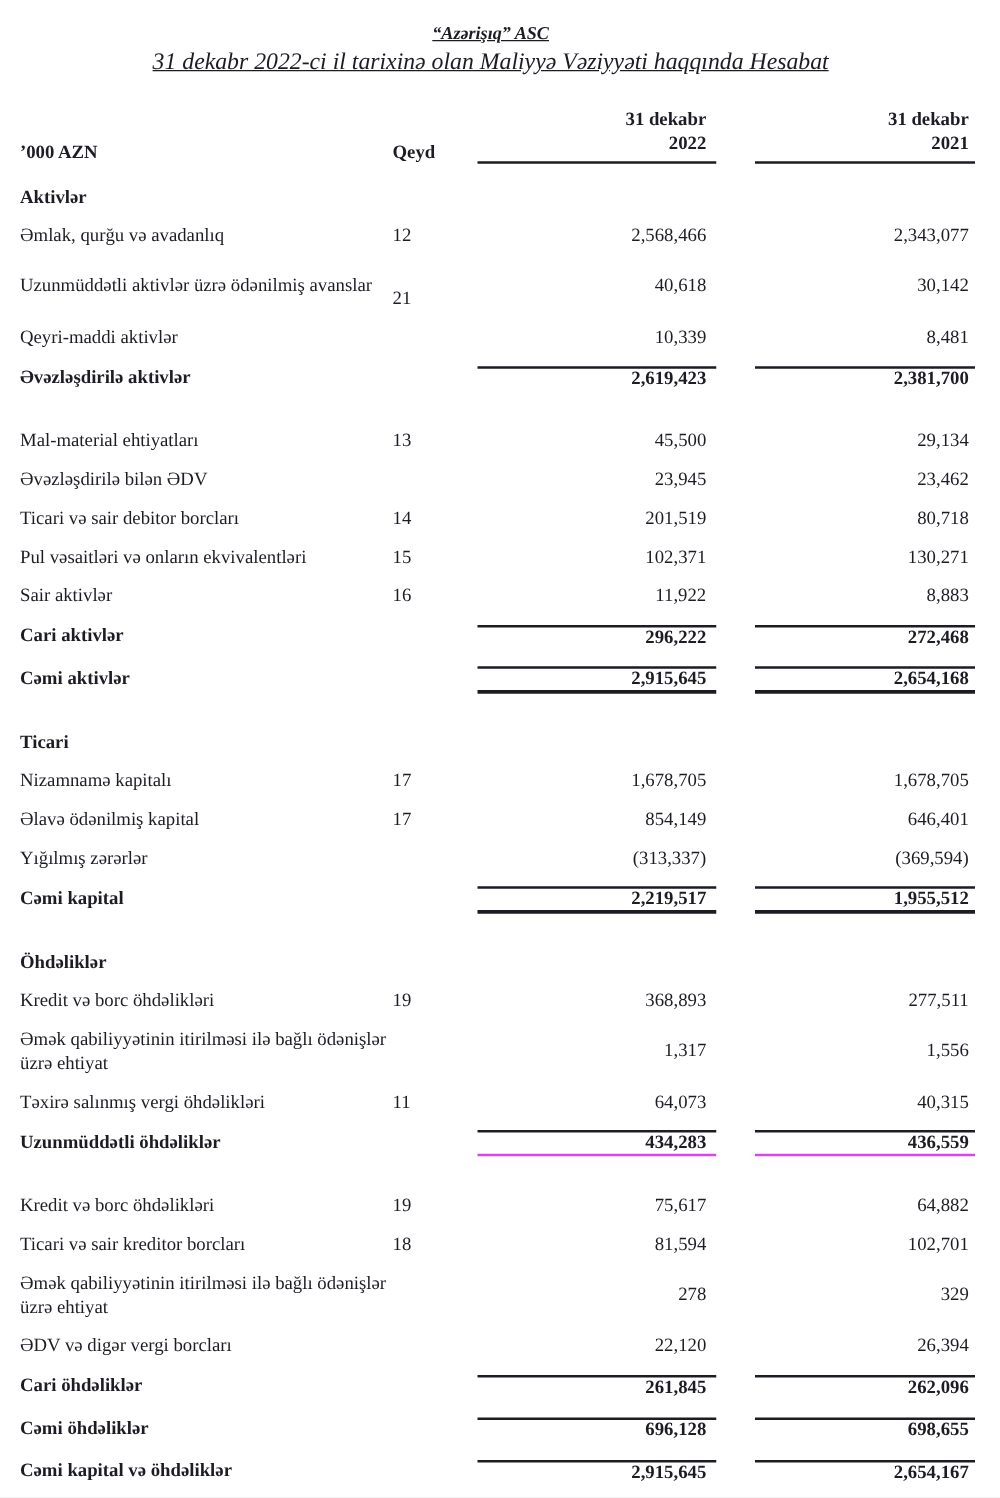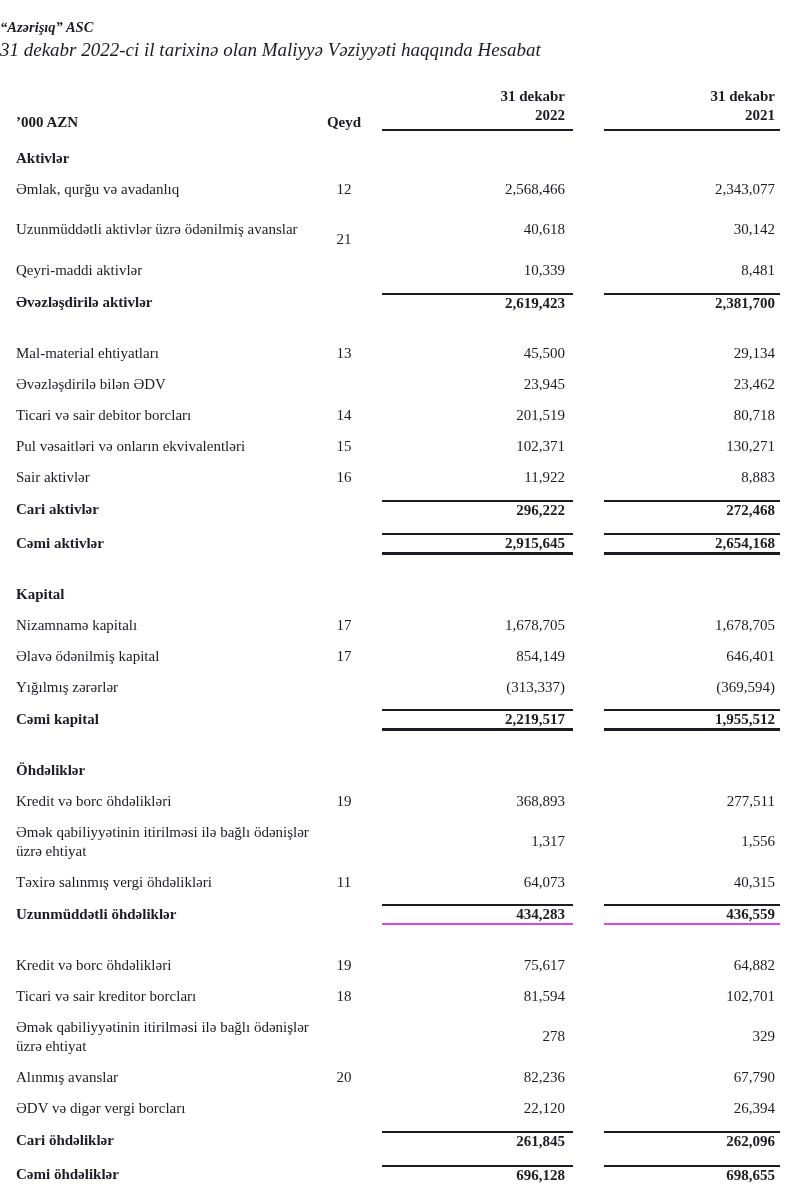--- a/index.html
+++ b/index.html
@@ -11,33 +11,34 @@
     background: #ffffff;
     font-family: "Liberation Serif", "DejaVu Serif", serif;
     font-size: 15px;
     color: #1c1c24;
     overflow: hidden;
   }
   
   .doc-header {
     padding-top: 17px;
     padding-right: 15px;
-    text-align: left;
+    text-align: center;
     line-height: 1.4;
+    text-decoration: underline;
   }
   .company-name { font-weight: bold; font-style: italic; font-size: 14.5px; }
   .report-title { font-style: italic; font-size: 19px; }
 
   
   .grid {
     display: grid;
     grid-template-columns: 298px 60px 8px 191px 31px 176px;
     margin-left: 16px;
   }
-  .cell-note  { text-align: center; }
+  .cell-note  { }
   .cell-2022  { text-align: right; padding-right: 8px; }
   .cell-2021  { text-align: right; padding-right: 5px; }
 
   
   .col-header { margin-top: 24px; font-weight: bold; }
   .col-header .grid { align-items: end; }
   .hdr-line2 .cell-2022, .hdr-line2 .cell-2021 {
     border-bottom: 2px solid #1c1c24;
     padding-bottom: 5px;
   }
@@ -176,21 +177,21 @@
     </div>
       <div class="grid row type-total line-above thick-below">
       <div class="cell-label">Cəmi aktivlər</div>
       <div class="cell-note"></div>
       <div></div>
       <div class="cell-2022">2,915,645</div>
       <div></div>
       <div class="cell-2021">2,654,168</div>
     </div>
       <div class="grid row type-section gap-before">
-      <div class="cell-label">Kapital</div>
+      <div class="cell-label">Ticari</div>
       <div class="cell-note"></div>
       <div></div>
       <div class="cell-2022"></div>
       <div></div>
       <div class="cell-2021"></div>
     </div>
       <div class="grid row type-item">
       <div class="cell-label">Nizamnamə kapitalı</div>
       <div class="cell-note">17</div>
       <div></div>
@@ -280,28 +281,20 @@
     </div>
       <div class="grid row type-item twoline">
       <div class="cell-label">Əmək qabiliyyətinin itirilməsi ilə bağlı ödənişlər üzrə ehtiyat</div>
       <div class="cell-note"></div>
       <div></div>
       <div class="cell-2022">278</div>
       <div></div>
       <div class="cell-2021">329</div>
     </div>
       <div class="grid row type-item">
-      <div class="cell-label">Alınmış avanslar</div>
-      <div class="cell-note">20</div>
-      <div></div>
-      <div class="cell-2022">82,236</div>
-      <div></div>
-      <div class="cell-2021">67,790</div>
-    </div>
-      <div class="grid row type-item">
       <div class="cell-label">ƏDV və digər vergi borcları</div>
       <div class="cell-note"></div>
       <div></div>
       <div class="cell-2022">22,120</div>
       <div></div>
       <div class="cell-2021">26,394</div>
     </div>
       <div class="grid row type-subtotal line-above">
       <div class="cell-label">Cari öhdəliklər</div>
       <div class="cell-note"></div>

